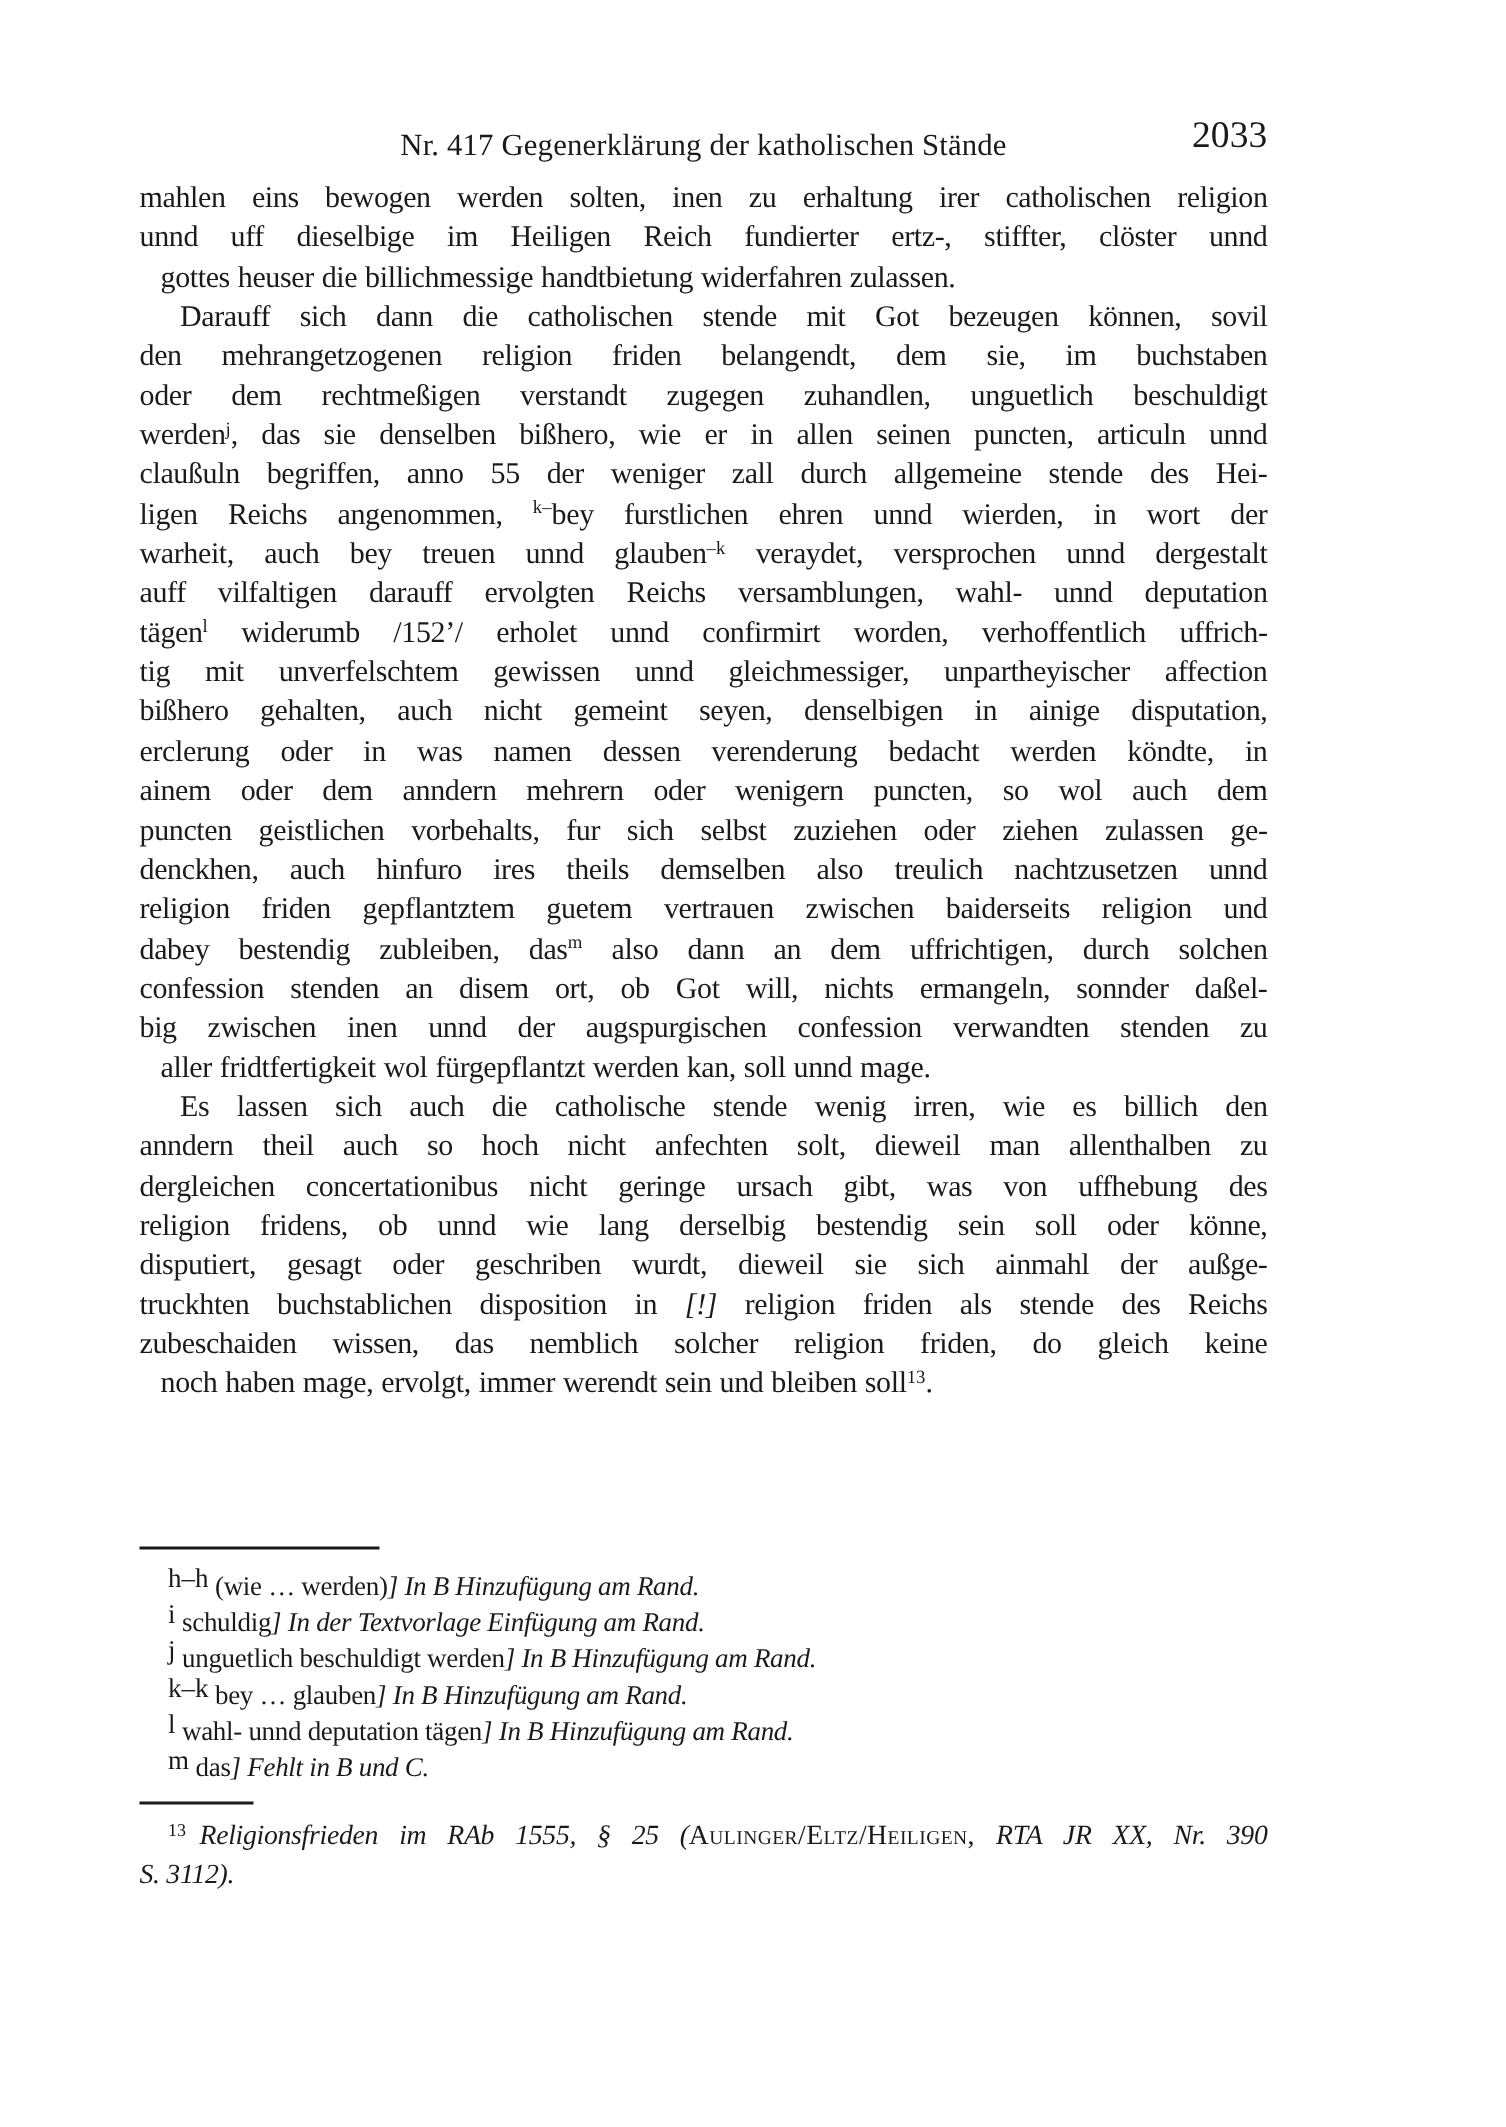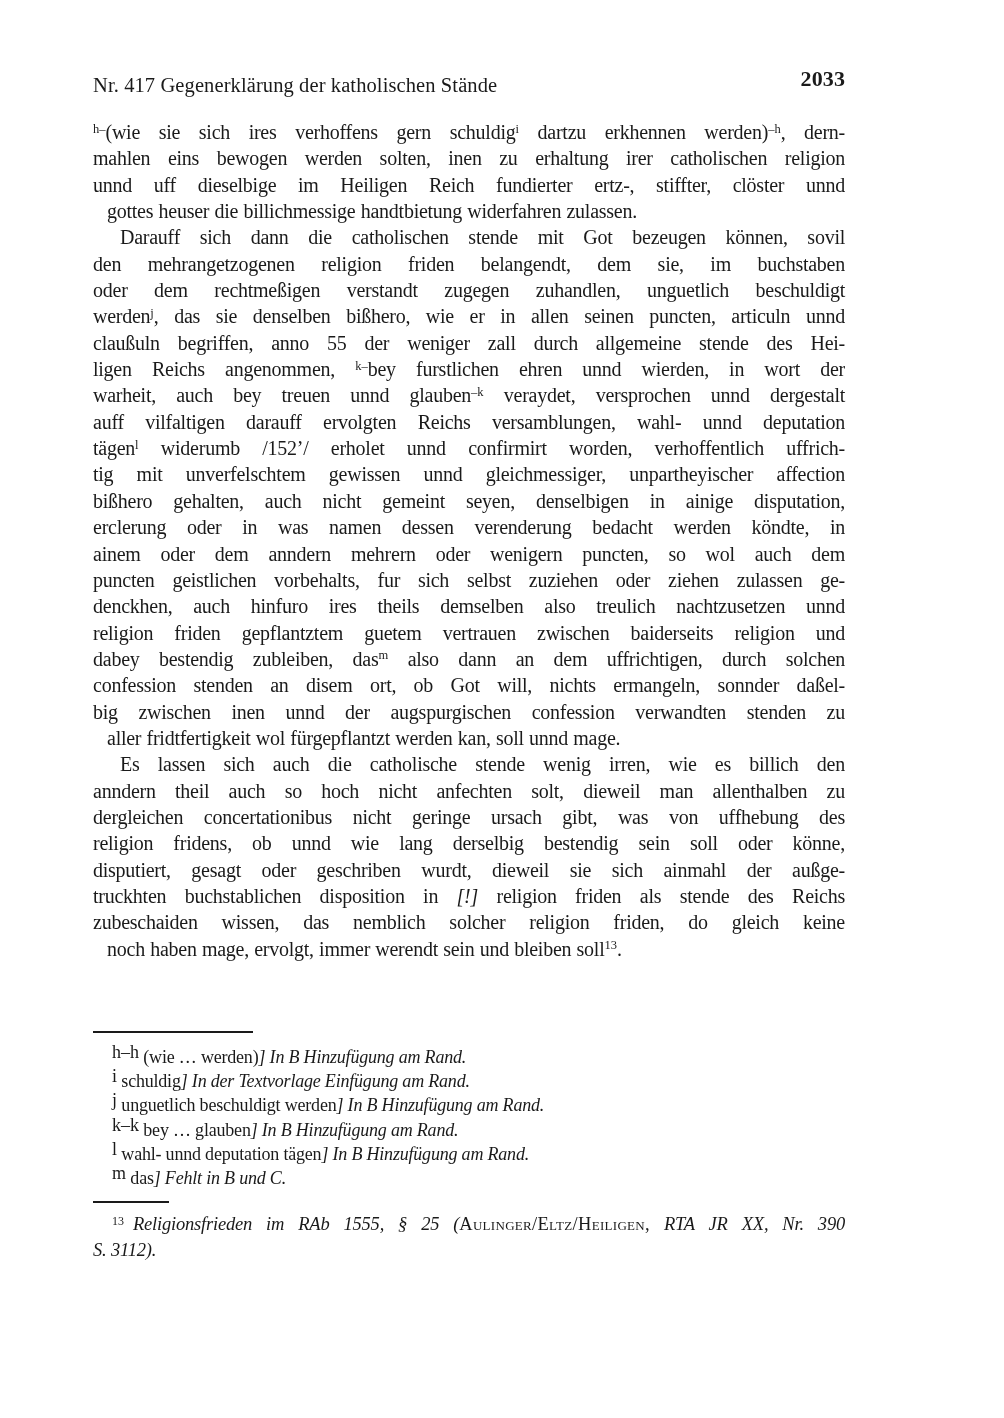--- a/index.html
+++ b/index.html
@@ -13,34 +13,33 @@
     height: 1418px;
     background: #ffffff;
     color: #1a1a1a;
     font-family: "Liberation Serif", "DejaVu Serif", serif;
     overflow: hidden;
   }
   
   .running-header {
     position: absolute;
     left: 93px;
-    top: 72px;
+    top: 84px;
     width: 752px;
-    text-align: left;
+    text-align: center;
     font-size: 20.5px;
     line-height: 26px;
     letter-spacing: 0.1px;
   }
   .page-number {
     position: absolute;
     right: 0;
     top: -6px;
-    font-size: 22px;
+    font-size: 25px;
     line-height: 26px;
-    font-weight: bold;
   }
   
   .bodytext {
     position: absolute;
     left: 93px;
     top: 119px;
     width: 752px;
     font-size: 20px;
     line-height: 26.35px;
     letter-spacing: -0.25px;
@@ -112,21 +111,20 @@
 <body>
 
 <div class="page">
 
   <div class="running-header">
     <span>Nr. 417 Gegenerklärung der katholischen Stände</span>
     <span class="page-number">2033</span>
   </div>
 
   <div class="bodytext">
-      <div class="line"><sup>h–</sup>(wie sie sich ires verhoffens gern schuldig<sup>i</sup> dartzu erkhennen werden)<sup>–h</sup>, dern-</div>
       <div class="line">mahlen eins bewogen werden solten, inen zu erhaltung irer catholischen religion</div>
       <div class="line">unnd uff dieselbige im Heiligen Reich fundierter ertz-, stiffter, clöster unnd</div>
       <div class="line last">gottes heuser die billichmessige handtbietung widerfahren zulassen.</div>
       <div class="line indent">Darauff sich dann die catholischen stende mit Got bezeugen können, sovil</div>
       <div class="line">den mehrangetzogenen religion friden belangendt, dem sie, im buchstaben</div>
       <div class="line">oder dem rechtmeßigen verstandt zugegen zuhandlen, unguetlich beschuldigt</div>
       <div class="line">werden<sup>j</sup>, das sie denselben bißhero, wie er in allen seinen puncten, articuln unnd</div>
       <div class="line">claußuln begriffen, anno 55 der weniger zall durch allgemeine stende des Hei-</div>
       <div class="line">ligen Reichs angenommen, <sup>k–</sup>bey furstlichen ehren unnd wierden, in wort der</div>
       <div class="line">warheit, auch bey treuen unnd glauben<sup>–k</sup> veraydet, versprochen unnd dergestalt</div>

